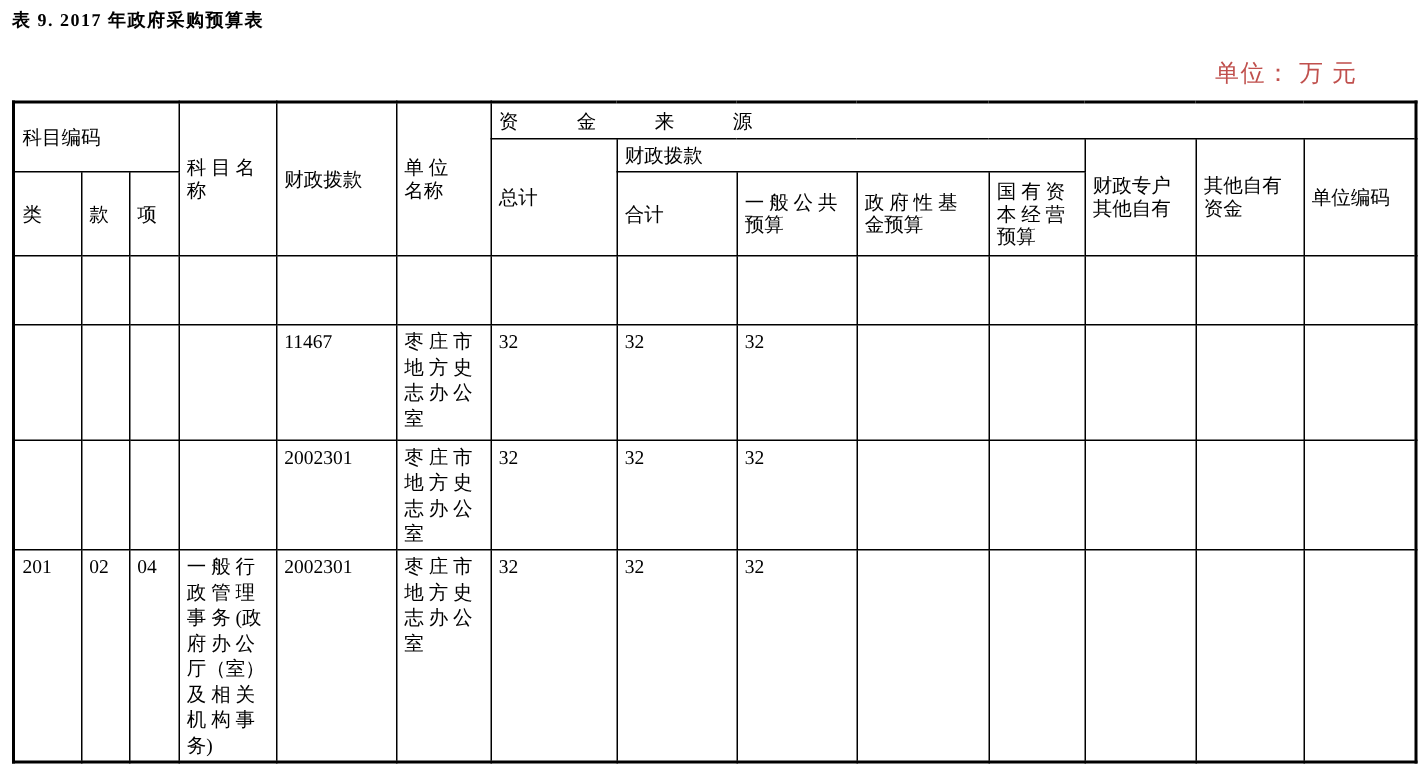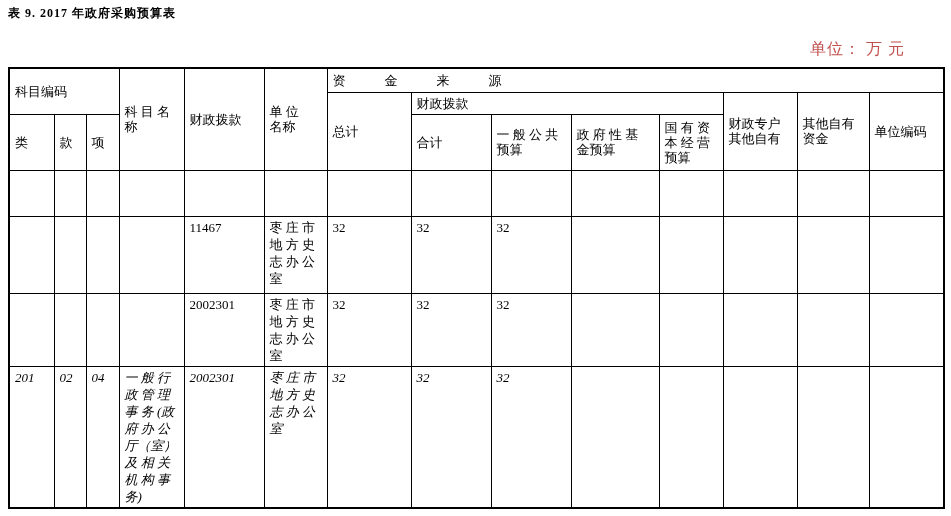--- a/index.html
+++ b/index.html
@@ -28,21 +28,21 @@
     text-align:left;
   }
   .budget th { vertical-align:middle; padding:1px 5px; line-height:15px; }
   .budget td { vertical-align:top;   padding:2px 5px; line-height:17px; }
   tr.hr1 { height:24px; }
   tr.hr2 { height:22px; }
   tr.hr3 { height:56px; }
   tr.r0  { height:46px; }
   tr.r1  { height:77px; }
   tr.r2  { height:72px; }
-  tr.r3  { height:130px;font-style:italic; }
+  tr.r3  { height:130px; }
 </style>
 </head>
 <body>
 
 <div class="title">表 9. 2017 年政府采购预算表</div>
 <div class="unit" style="color: rgb(192, 80, 77);">单位： 万 元</div>
 
 <table class="budget">
   <colgroup>
     <col style="width:45px">

